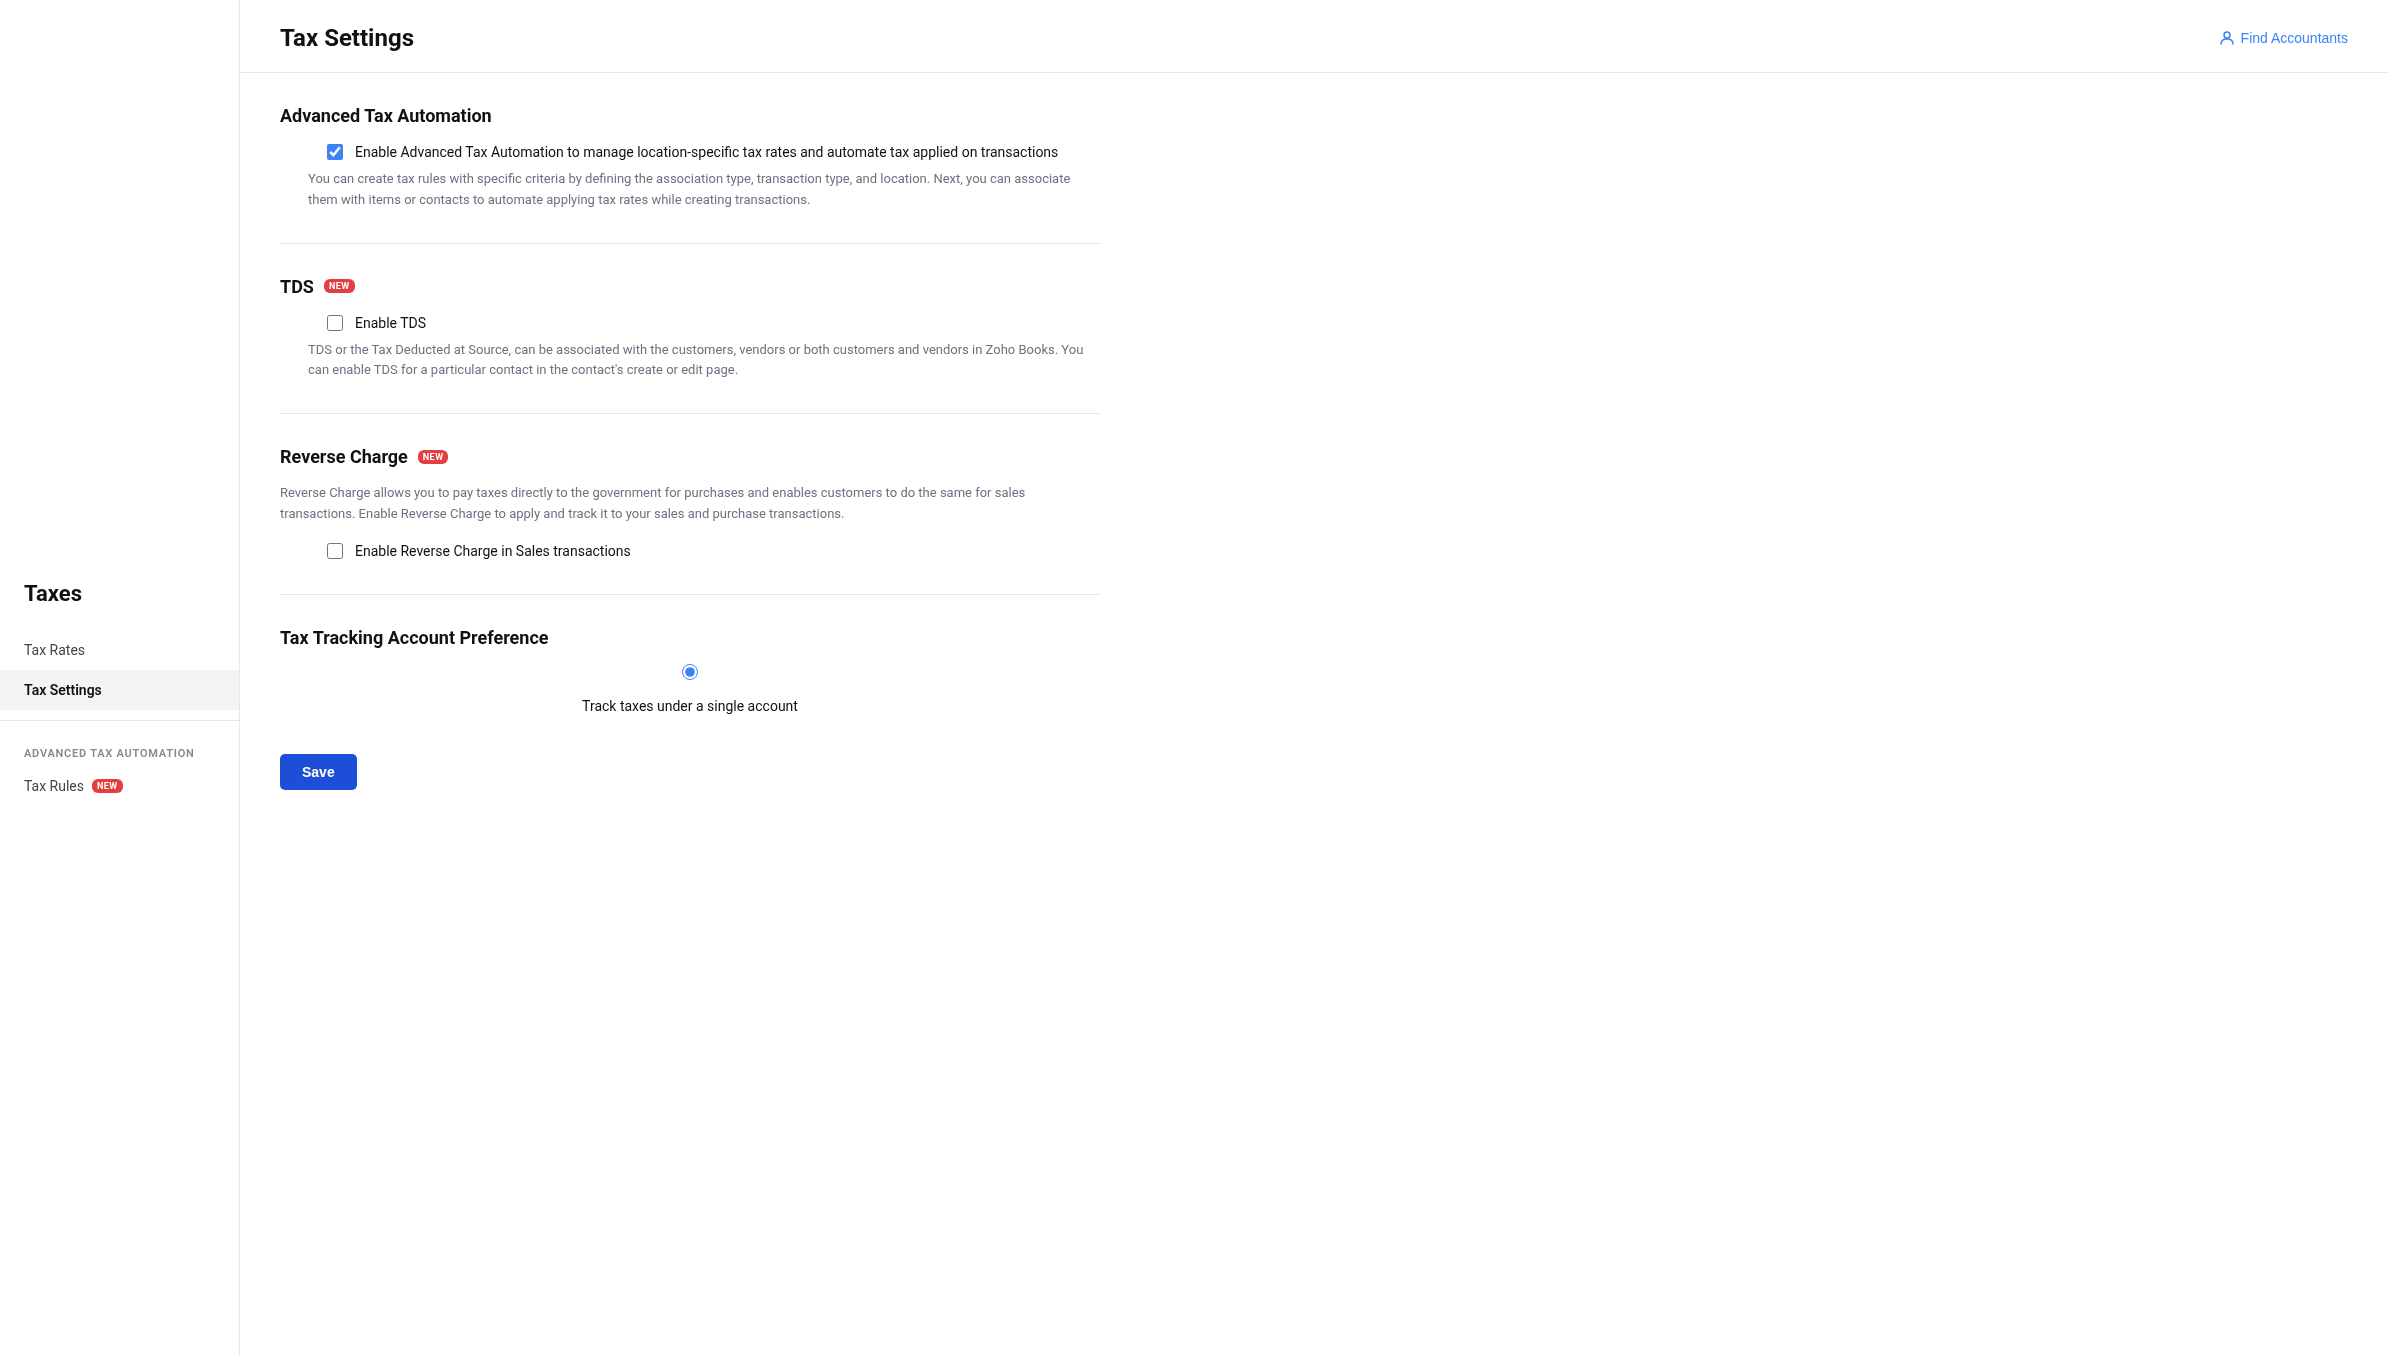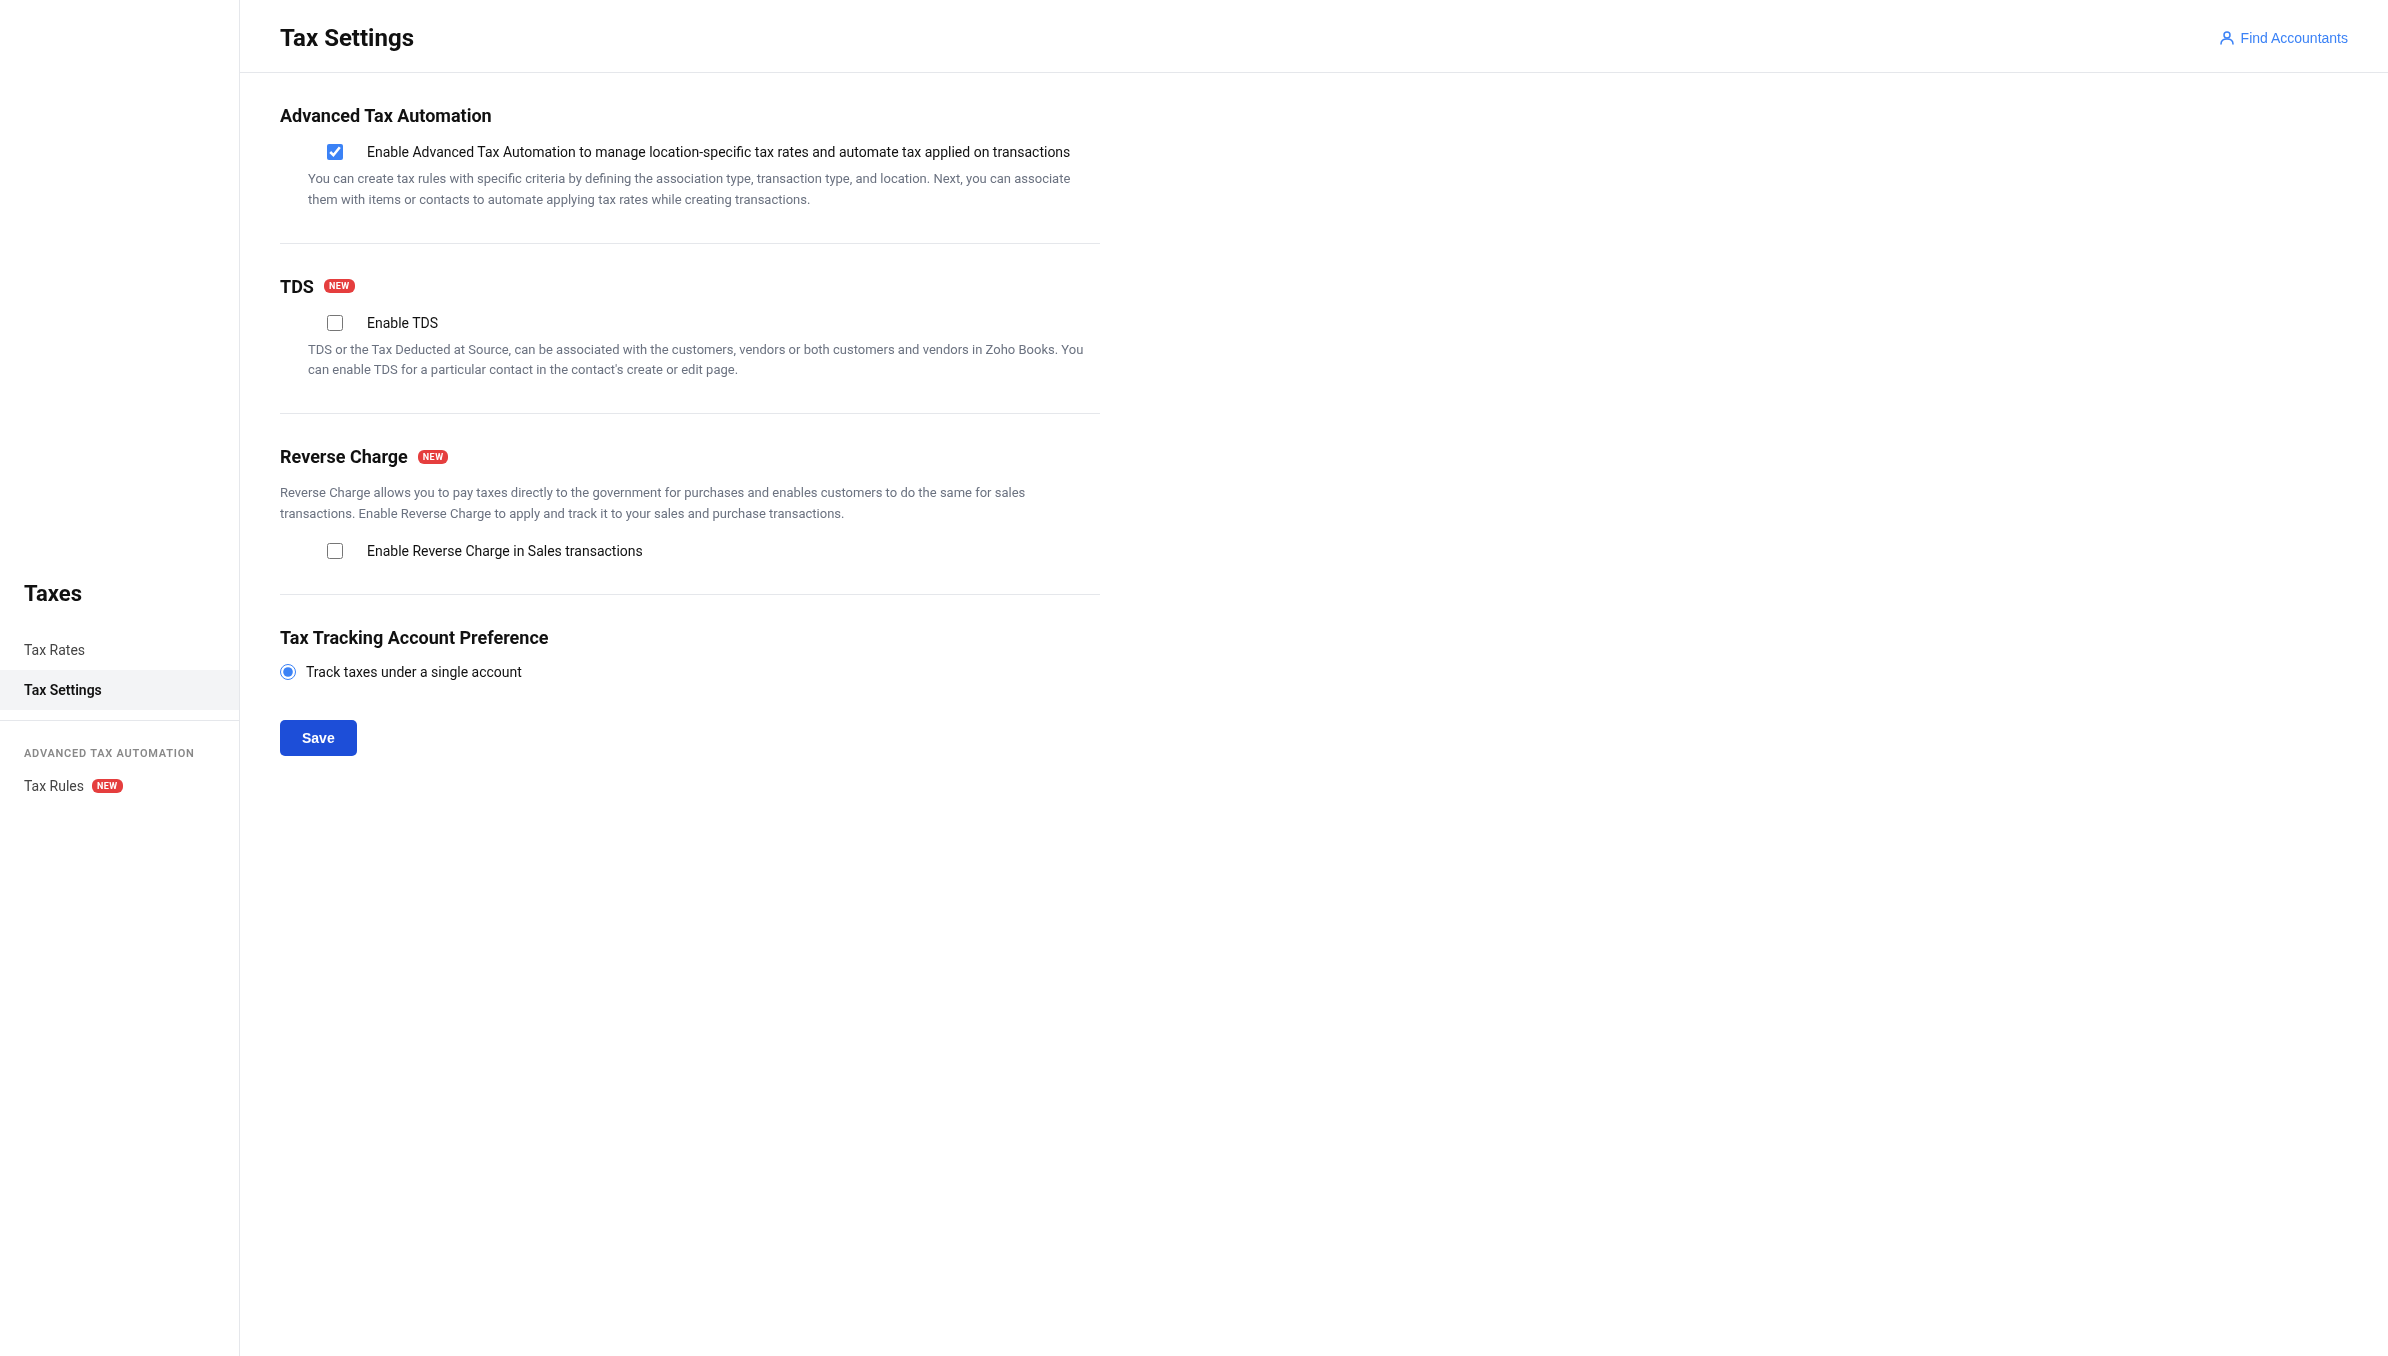--- a/index.html
+++ b/index.html
@@ -127,21 +127,21 @@
       font-size: 13px;
       line-height: 1.6;
       margin-top: 6px;
       margin-left: 28px;
     }
 
     
     .checkbox-row {
       display: flex;
       align-items: flex-start;
-      gap: 24px;
+      gap: 12px;
       margin-bottom: 6px;
       padding-left: 47px;
     }
     .checkbox-row input[type="checkbox"] {
       width: 16px;
       height: 16px;
       margin-top: 2px;
       flex-shrink: 0;
       accent-color: #3b82f6;
       cursor: pointer;
@@ -149,22 +149,23 @@
     .checkbox-label {
       font-size: 14px;
       color: #111;
       line-height: 1.5;
     }
 
     
     .radio-row {
       display: flex;
       align-items: center;
-      gap: 10px;
+      gap: 18px;
       margin-bottom: 10px;
+      flex-direction: column;
     }
     .radio-row input[type="radio"] {
       width: 16px;
       height: 16px;
       flex-shrink: 0;
       accent-color: #3b82f6;
       cursor: pointer;
     }
     .radio-label {
       font-size: 14px;

